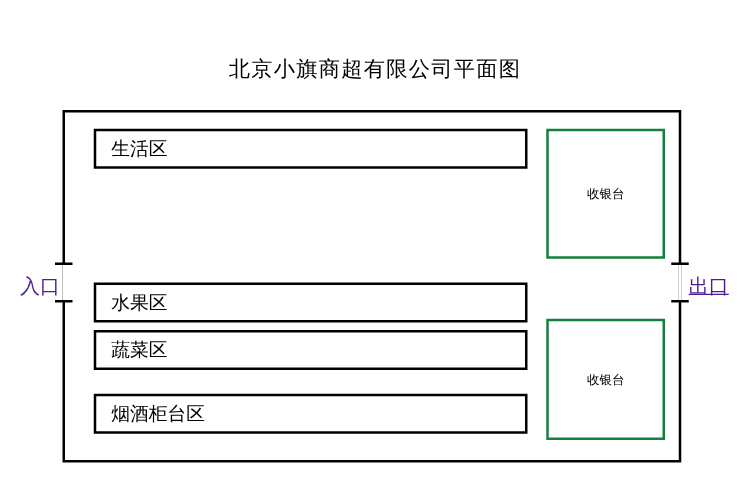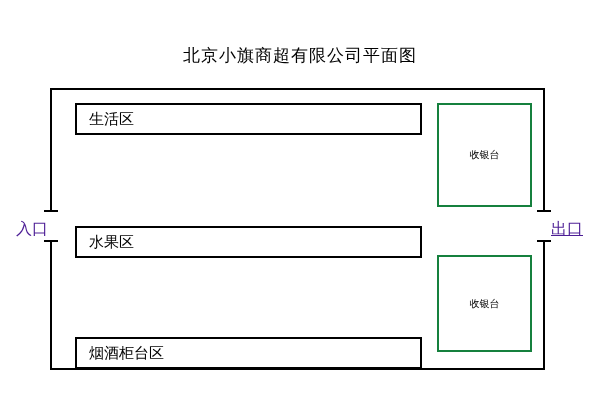--- a/index.html
+++ b/index.html
@@ -48,21 +48,21 @@
     align-items: center;
     padding-left: 12px;
     font-size: 15px;
     color: #000000;
     background: #ffffff;
   }
   .zone1 { top: 13px; }
   .zone2 { top: 65px; }
   .zone3 { top: 136px; }
   .zone4 { top: 174px; }
-  .zone5 { top: 225px; margin-top: 22px; }
+  .zone5 { top: 225px; }
   .cashier {
     position: absolute;
     left: 385px;
     width: 95px;
     border: 2px solid #15803d;
     box-sizing: border-box;
     display: flex;
     align-items: center;
     justify-content: center;
     font-size: 10px;
@@ -125,20 +125,21 @@
 
   <div class="gate-label exit">出口</div>
 
   <div class="outer">
 
     <div class="zone zone1">生活区</div>
 
 
     <div class="zone zone3">水果区</div>
 
+    <div class="zone zone4">蔬菜区</div>
 
     <div class="zone zone5">烟酒柜台区</div>
 
     <div class="cashier cashier1">收银台</div>
 
     <div class="cashier cashier2">收银台</div>
 
     <div class="door-stub left top"></div>
     <div class="door-gap left"></div>
     <div class="door-stub left bottom"></div>

